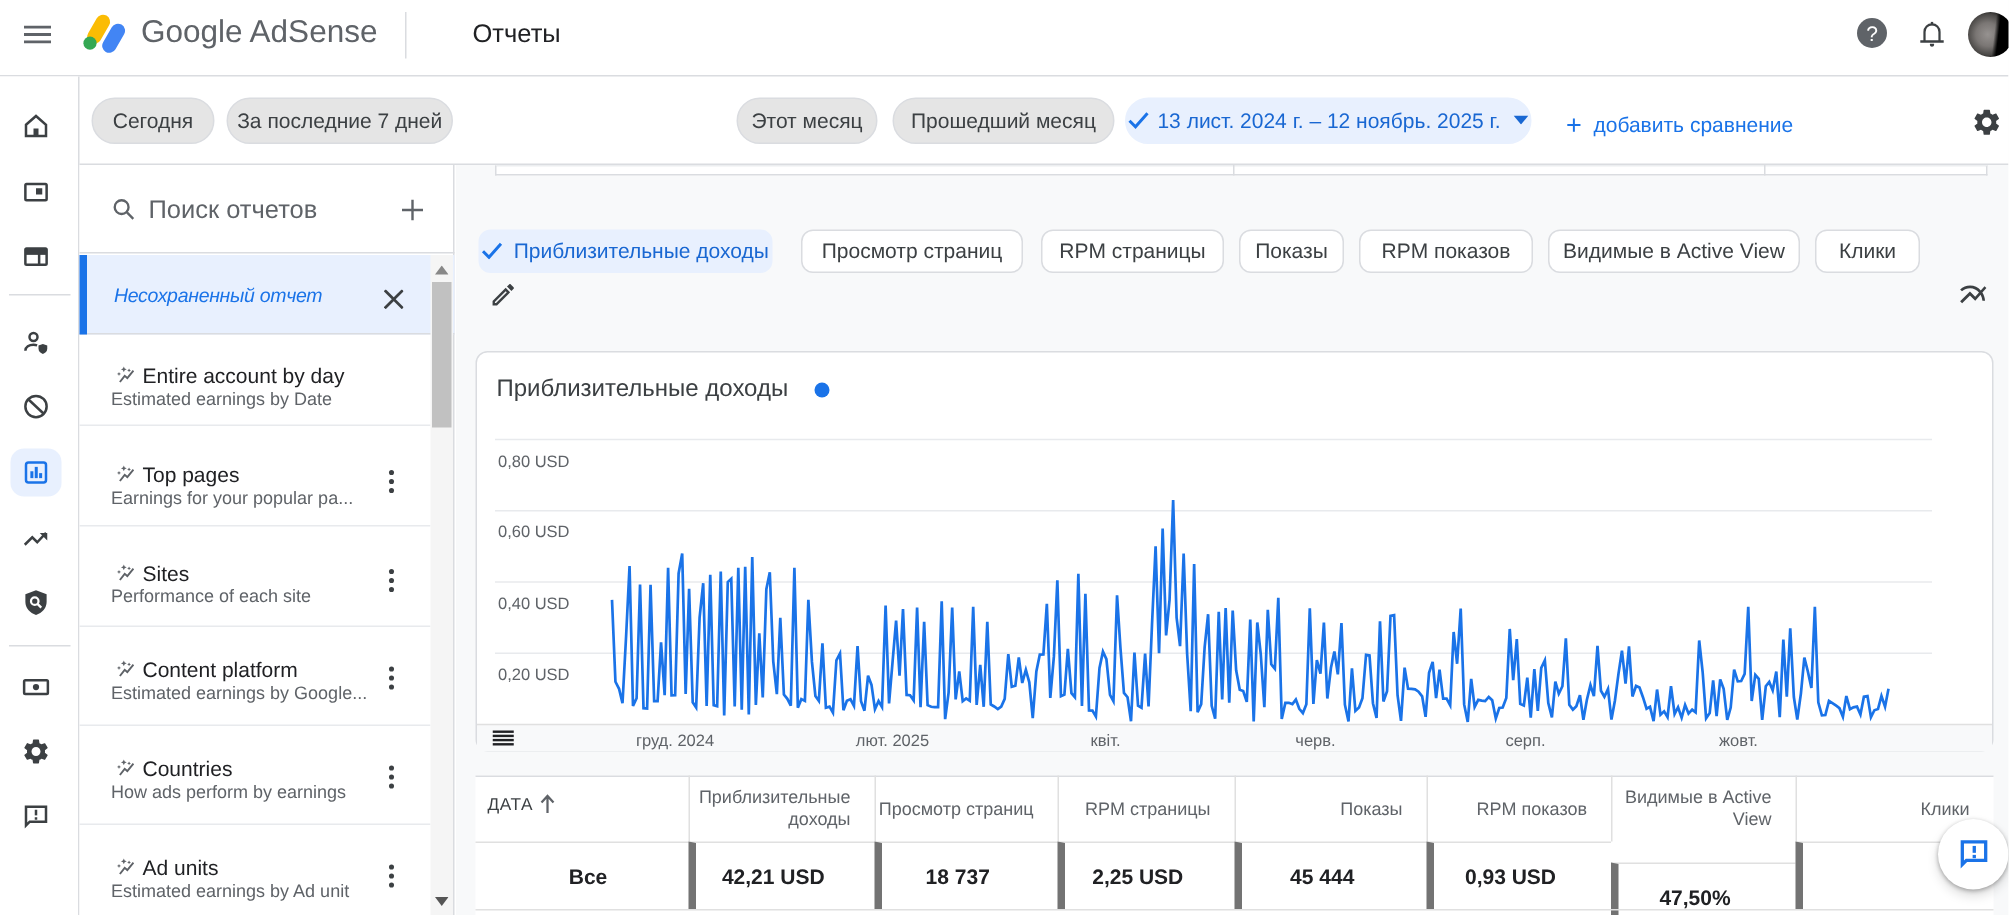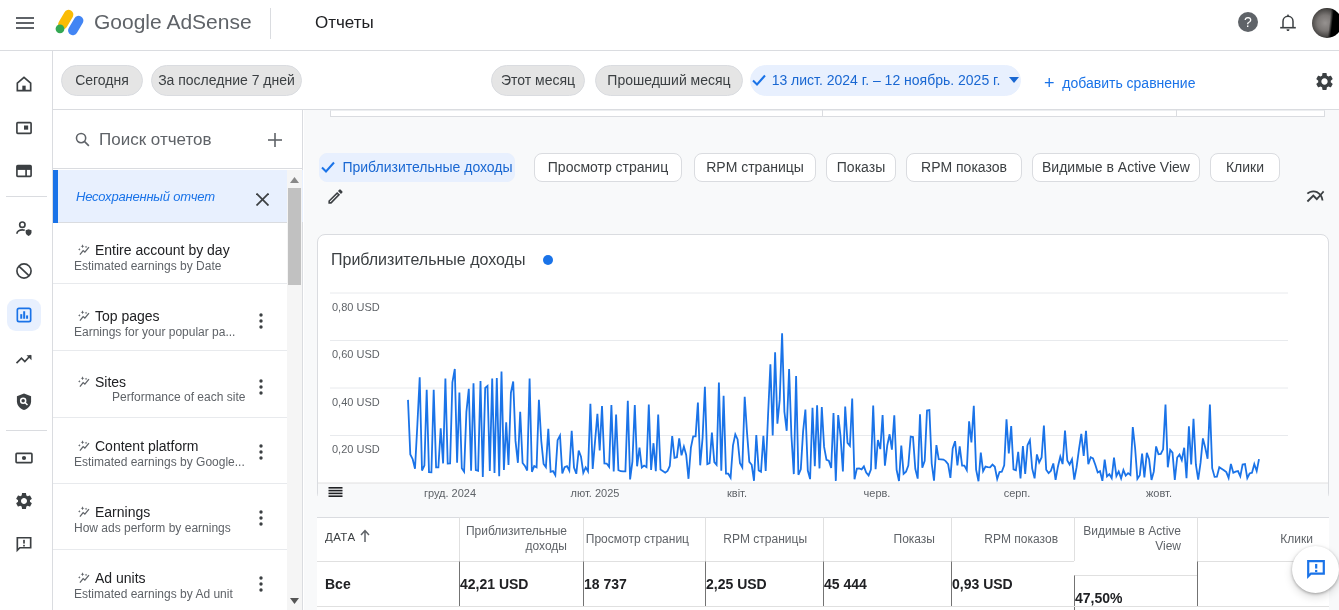--- a/index.html
+++ b/index.html
@@ -21,21 +21,21 @@
 .ptitle { position:absolute; left:42px; font-size:14px; color:#202124;text-align:right; }
 .psub { position:absolute; left:28px; font-size:12px; color:#5f6368; white-space:nowrap; }
 .pdots { position:absolute; left:208px; }
 
 #main { position:absolute; left:304px; top:110px; width:1035px; height:500px; background:#f8f9fa; }
 .mchip { position:absolute; top:153px; height:29px; line-height:27px; border:1px solid #dadce0; border-radius:8px; background:#fff; color:#3c4043; font-size:14px; text-align:center; }
 #card { position:absolute; left:317px; top:234px; width:1012px; height:267px; background:#fff; border:1px solid #dadce0; border-radius:8px; }
 
 #tbl { position:absolute; left:317px; top:517px; width:1012px; height:93px; background:#fff; border-top:1px solid #dadce0; }
 .hc { position:absolute; top:517px; height:44px; border-left:1px solid #e0e0e0; font-size:12px; color:#5f6368; text-align:right; }
-.vc { position:absolute; top:561px; height:45px; border-left:1px solid #737373; border-top:1px solid #e0e0e0; font-size:14px; font-weight:bold; color:#202124; text-align:left; }
+.vc { position:absolute; top:561px; height:45px; border-left:5px solid #737373; border-top:1px solid #e0e0e0; font-size:14px; font-weight:bold; color:#202124; text-align:center; }
 </style></head>
 <body>
 <div id="app">
   
   <div id="main"></div>
 
   
   <div class="abs" style="left:330px; top:110px; width:995px; height:7px; background:#fff; border:1px solid #dadce0; border-top:1px solid #eceef0;"></div>
   <div class="abs" style="left:822px; top:110px; width:1px; height:7px; background:#dadce0;"></div>
   <div class="abs" style="left:1176px; top:110px; width:1px; height:7px; background:#dadce0;"></div>
@@ -260,21 +260,21 @@
       </svg>
   <div class="abs" style="left:53px; top:350px; width:234px; height:1px; background:#e8eaed;"></div>
 
   <svg class="abs" style="left:77px; top:375px;" width="14" height="14" viewBox="0 0 24 24">
         <path fill="none" stroke="#5f6368" stroke-width="2.2" d="M5 20l5.5-7 3 2.5 7-8.5"></path>
         <path fill="#5f6368" d="M9.5 2.2l1 2.3 2.3 1-2.3 1-1 2.3-1-2.3-2.3-1 2.3-1z"></path>
         <path fill="#5f6368" d="M4 8.5l.7 1.6 1.6.7-1.6.7-.7 1.6-.7-1.6-1.6-.7 1.6-.7z"></path>
         <path fill="#5f6368" d="M15.5 4.5l.7 1.5 1.5.7-1.5.7-.7 1.5-.7-1.5-1.5-.7 1.5-.7z"></path>
       </svg>
   <div class="ptitle" style="left:95px; top:374px;">Sites</div>
-  <div class="psub" style="left:74px; top:390px;margin-left:38px;">Performance of each site</div>
+  <div class="psub" style="left:74px; top:390px;">Performance of each site</div>
   <svg class="pdots" style="left:259px; top:379px; position:absolute;" width="4" height="16" viewBox="0 0 4 16">
         <g fill="#3c4043">
           <circle cx="2" cy="2" r="1.7"></circle>
           <circle cx="2" cy="8" r="1.7"></circle>
           <circle cx="2" cy="14" r="1.7"></circle>
         </g>
       </svg>
   <div class="abs" style="left:53px; top:417px; width:234px; height:1px; background:#e8eaed;"></div>
 
   <svg class="abs" style="left:77px; top:439px;" width="14" height="14" viewBox="0 0 24 24">
@@ -293,21 +293,21 @@
         </g>
       </svg>
   <div class="abs" style="left:53px; top:483px; width:234px; height:1px; background:#e8eaed;"></div>
 
   <svg class="abs" style="left:77px; top:505px;" width="14" height="14" viewBox="0 0 24 24">
         <path fill="none" stroke="#5f6368" stroke-width="2.2" d="M5 20l5.5-7 3 2.5 7-8.5"></path>
         <path fill="#5f6368" d="M9.5 2.2l1 2.3 2.3 1-2.3 1-1 2.3-1-2.3-2.3-1 2.3-1z"></path>
         <path fill="#5f6368" d="M4 8.5l.7 1.6 1.6.7-1.6.7-.7 1.6-.7-1.6-1.6-.7 1.6-.7z"></path>
         <path fill="#5f6368" d="M15.5 4.5l.7 1.5 1.5.7-1.5.7-.7 1.5-.7-1.5-1.5-.7 1.5-.7z"></path>
       </svg>
-  <div class="ptitle" style="left:95px; top:504px;">Earnings</div>
+  <div class="ptitle" style="left:95px; top:504px;">Countries</div>
   <div class="psub" style="left:74px; top:521px;">How ads perform by earnings</div>
   <svg class="pdots" style="left:259px; top:510px; position:absolute;" width="4" height="16" viewBox="0 0 4 16">
         <g fill="#3c4043">
           <circle cx="2" cy="2" r="1.7"></circle>
           <circle cx="2" cy="8" r="1.7"></circle>
           <circle cx="2" cy="14" r="1.7"></circle>
         </g>
       </svg>
   <div class="abs" style="left:53px; top:549px; width:234px; height:1px; background:#e8eaed;"></div>
 
@@ -343,21 +343,21 @@
   <svg class="abs" style="left:359px; top:529px;" width="12" height="14" viewBox="0 0 12 14">
         <path fill="none" stroke="#5f6368" stroke-width="1.5" d="M6 13 V2 M2 6 L6 1.6 L10 6"></path>
       </svg>
   <div class="hc" style="left:459px; width:124px; padding:7px 16px 0 0; line-height:15px;">Приблизительные доходы</div>
   <div class="hc" style="left:583px; width:122px; padding:15px 16px 0 0;">Просмотр страниц</div>
   <div class="hc" style="left:705px; width:118px; padding:15px 16px 0 0;">RPM страницы</div>
   <div class="hc" style="left:823px; width:128px; padding:15px 16px 0 0;">Показы</div>
   <div class="hc" style="left:951px; width:123px; padding:15px 16px 0 0;">RPM показов</div>
   <div class="hc" style="left:1074px; width:123px; padding:7px 16px 0 0; line-height:15px;">Видимые в Active View</div>
   <div class="hc" style="left:1197px; width:132px; padding:15px 16px 0 0;">Клики</div>
-  <div class="vc" style="left:317px; width:142px; border-left:none; text-align:left; padding:14px 0 0 8px;">Все</div>
+  <div class="vc" style="left:317px; width:142px; border-left:none; text-align:center; padding:14px 0 0 8px;">Все</div>
   <div class="vc" style="left:459px; width:124px; padding:14px 16px 0 0;">42,21 USD</div>
   <div class="vc" style="left:583px; width:122px; padding:14px 16px 0 0;">18 737</div>
   <div class="vc" style="left:705px; width:118px; padding:14px 16px 0 0;">2,25 USD</div>
   <div class="vc" style="left:823px; width:128px; padding:14px 16px 0 0;">45 444</div>
   <div class="vc" style="left:951px; width:123px; padding:14px 16px 0 0;">0,93 USD</div>
   <div class="vc" style="left:1074px; width:123px; padding:14px 16px 0 0;margin-top:14px;">47,50%</div>
   <div class="vc" style="left:1197px; width:132px; padding:14px 16px 0 0;"></div>
   <div class="abs" style="left:317px; top:606px; width:1012px; height:1px; background:#e0e0e0;"></div>
   </div>
 

